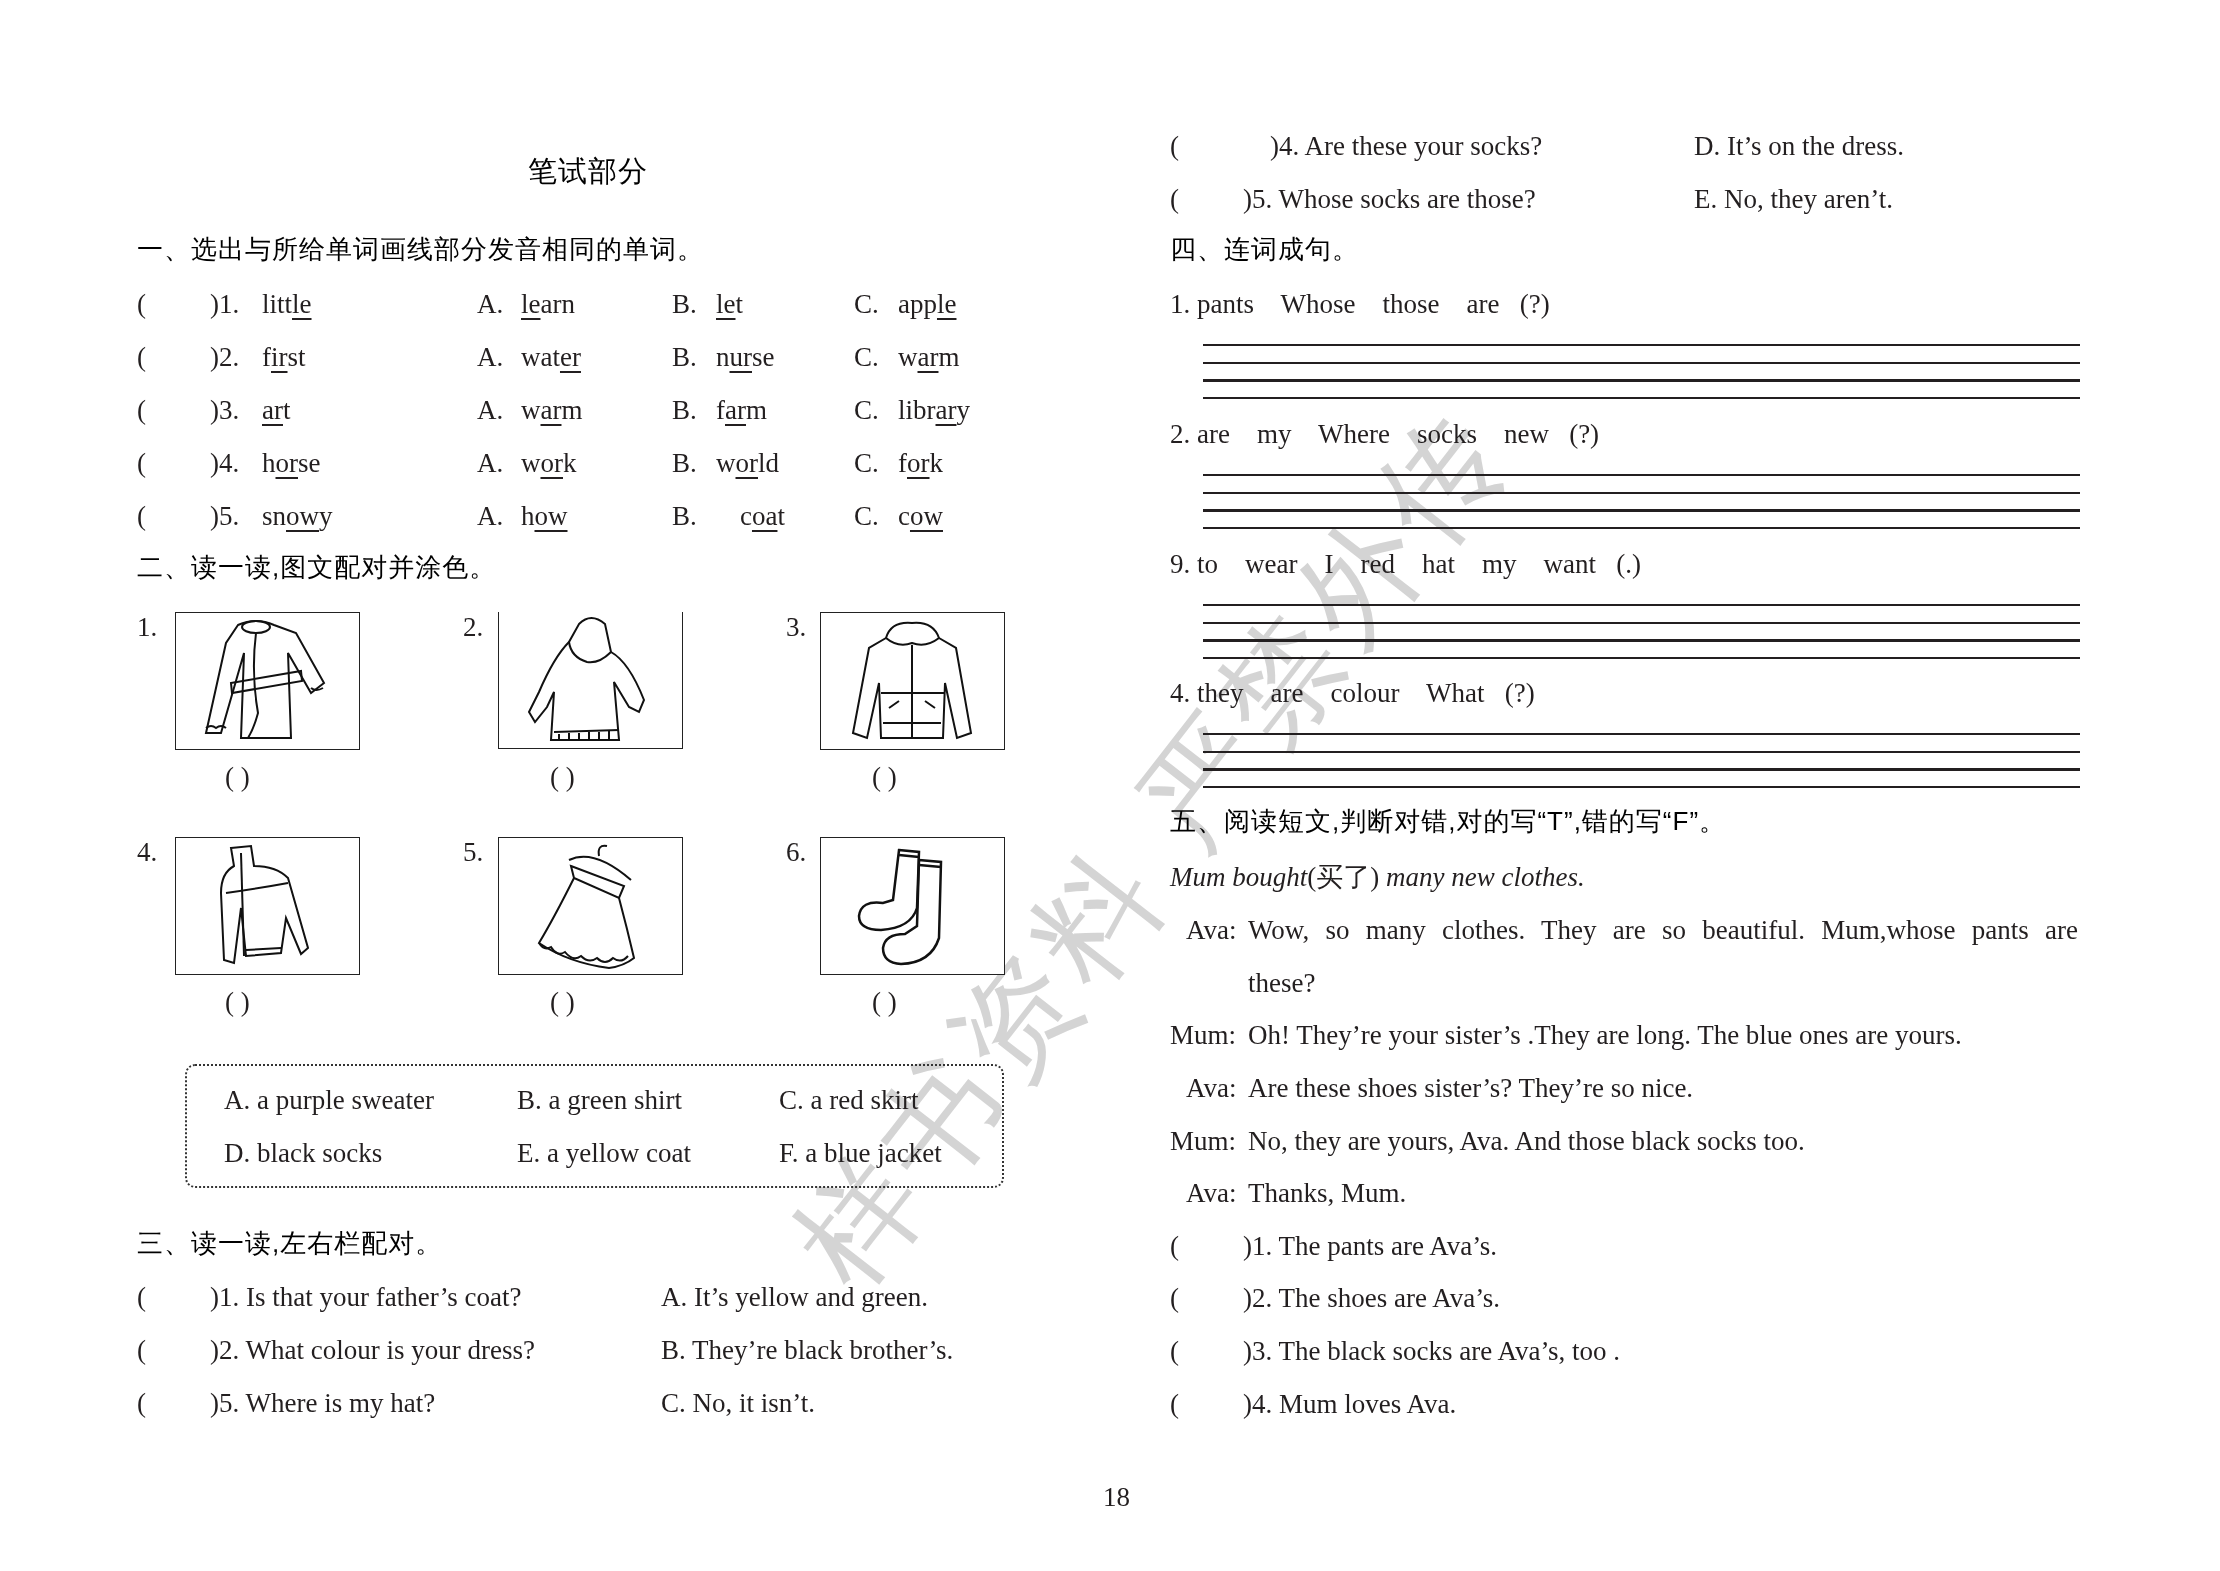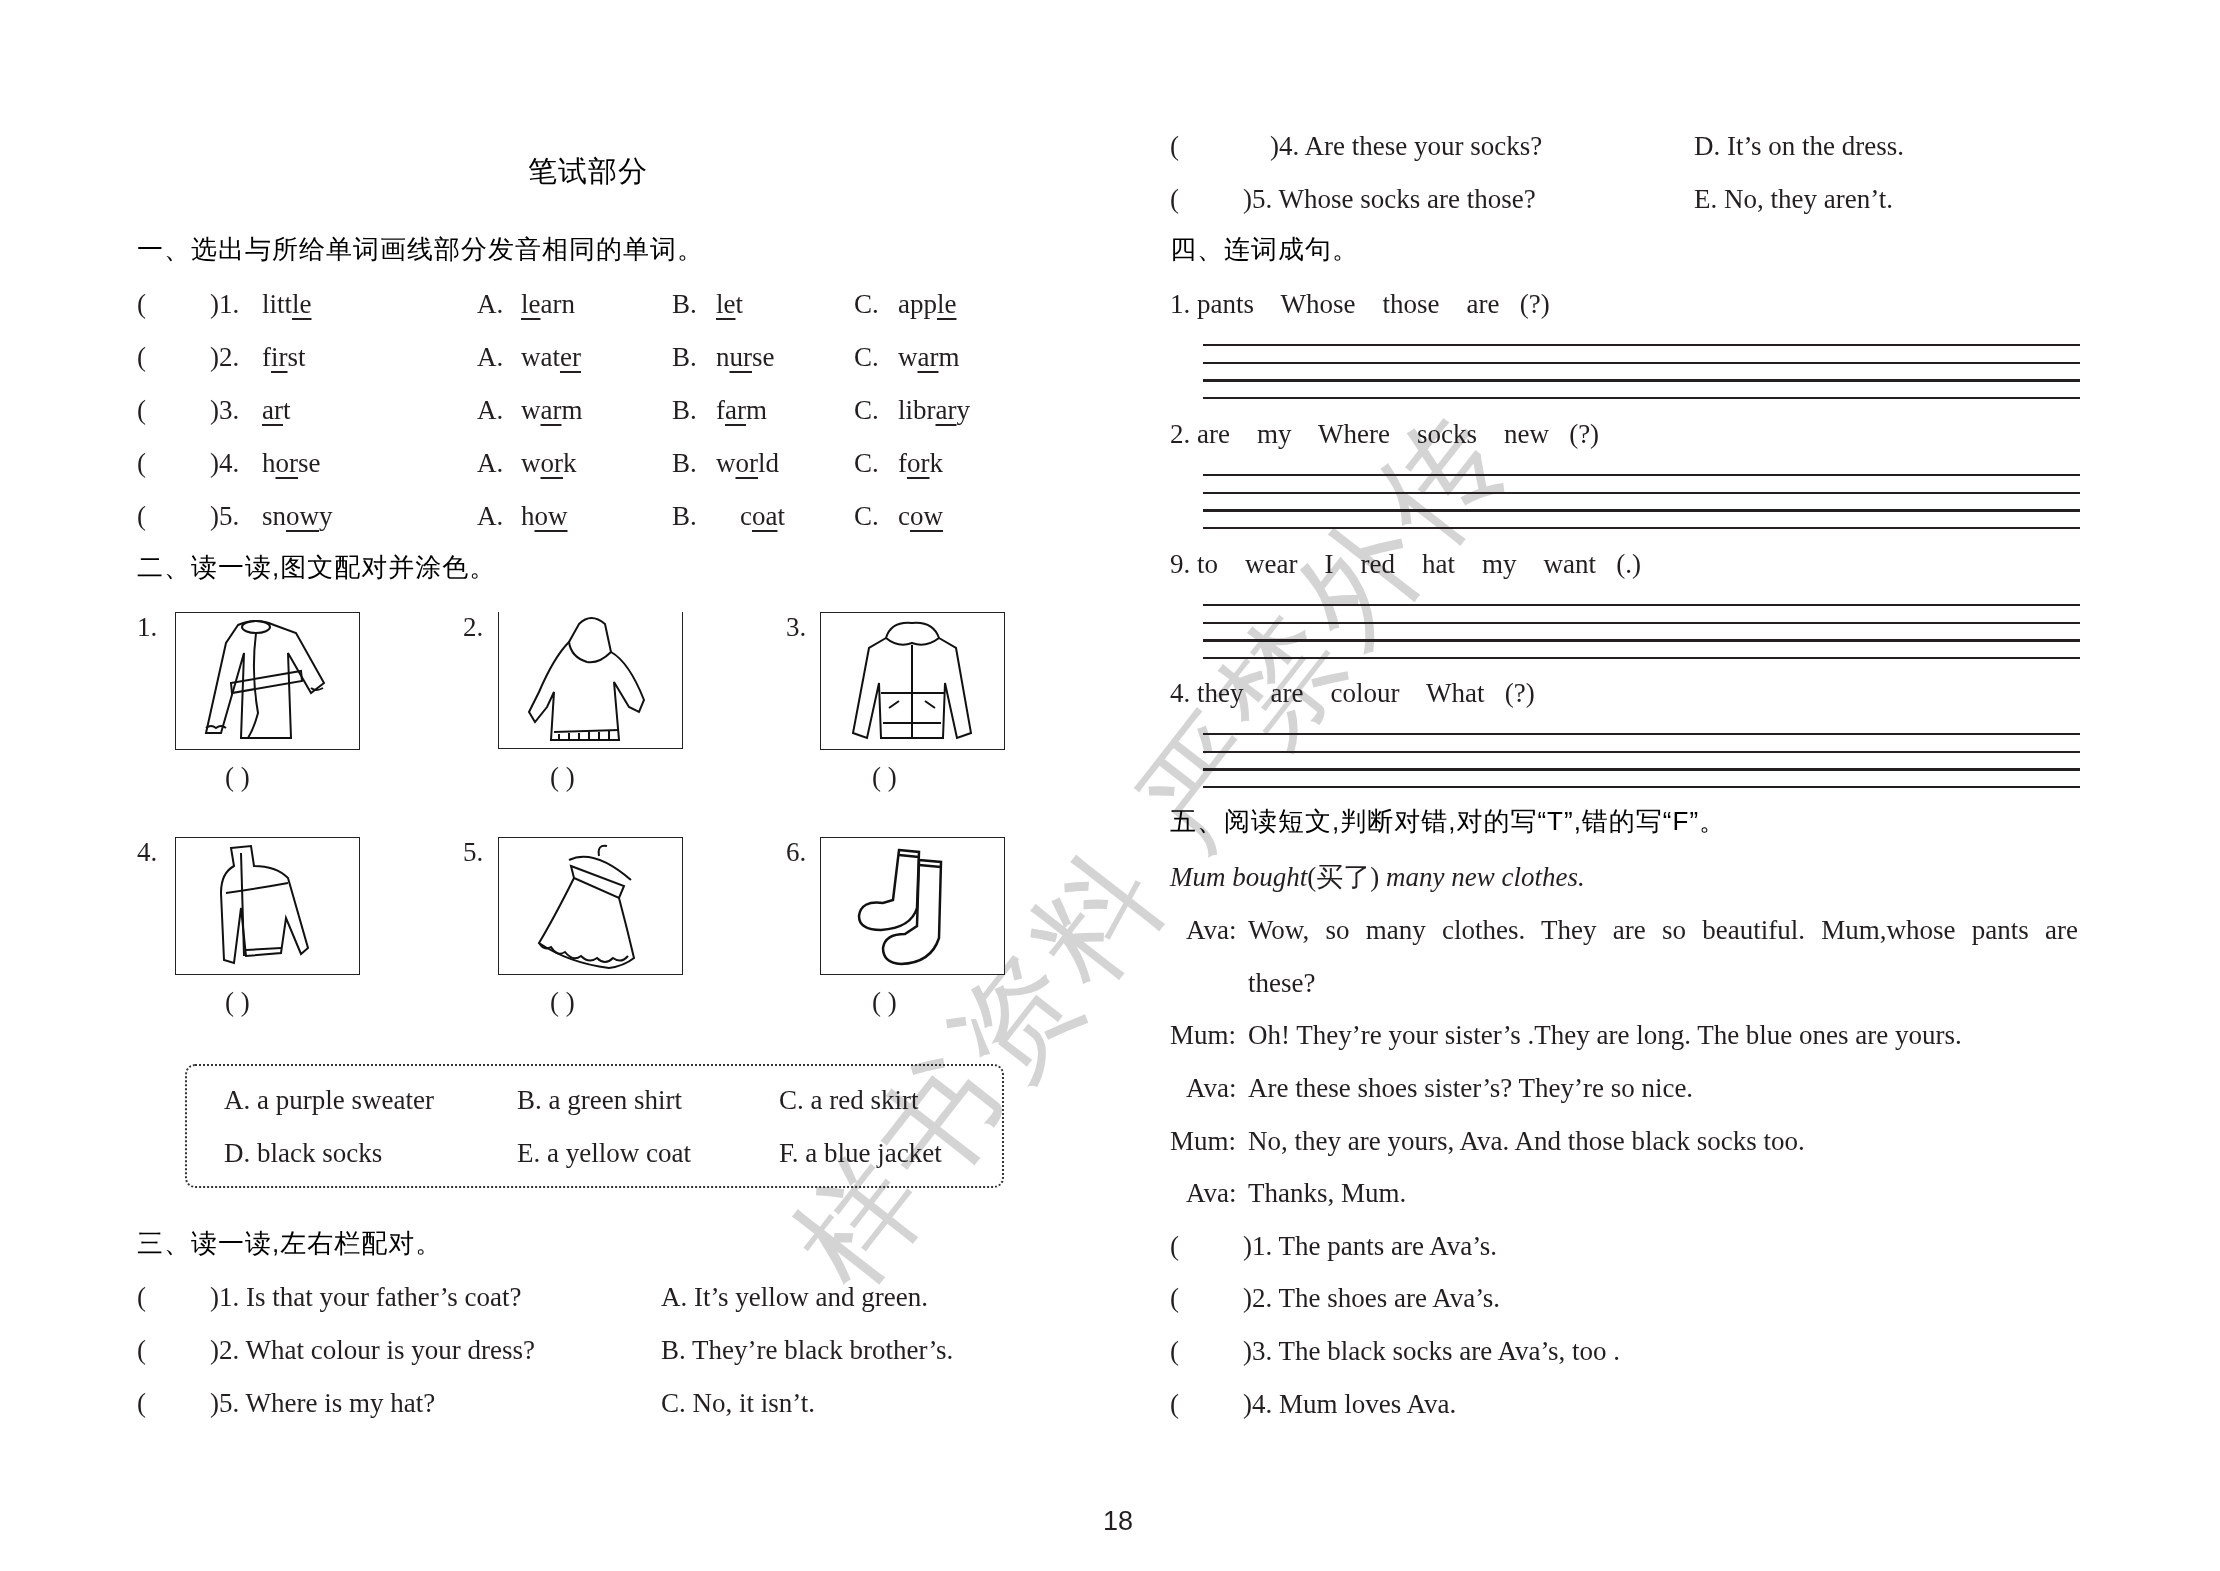--- a/index.html
+++ b/index.html
@@ -11,21 +11,21 @@
   .title{font-size:29px;}
   .u{text-decoration:underline;text-underline-offset:5px;text-decoration-thickness:1.5px;margin-top:12px;}
   .img-box{position:absolute;border:1.5px solid #222;background:#fff;}
   .img-box svg{width:100%;height:100%;}
   .optbox{position:absolute;left:185px;top:1064px;width:815px;height:120px;
     border:2px dotted #333;border-radius:10px;}
   .wline{position:absolute;left:1203px;width:877px;height:1.5px;background:#231f20;}
   .wline.thick{height:3px;}
   .wm{position:absolute;color:rgba(120,120,120,0.32);font-family:"DejaVu Serif",serif;
     font-size:120px;transform-origin:left top;transform:rotate(-52deg);white-space:nowrap;letter-spacing:8px;}
-  .pgnum{font-family:Liberation Sans, sans-serif;font-size:27px;margin-top:24px;}
+  .pgnum{font-family:Liberation Serif, serif;font-size:27px;}
   .it{font-style:italic;}
 </style>
 </head>
 <body>
 
 <div class="wm" style="left:760px;top:1220px;">样书资料 严禁外传</div>
 
 <div class="abs blue title" style="left:528px;top:154px;">笔试部分</div>
 
 <div class="abs blue" style="left:137px;top:232px;">一、选出与所给单词画线部分发音相同的单词。</div>

